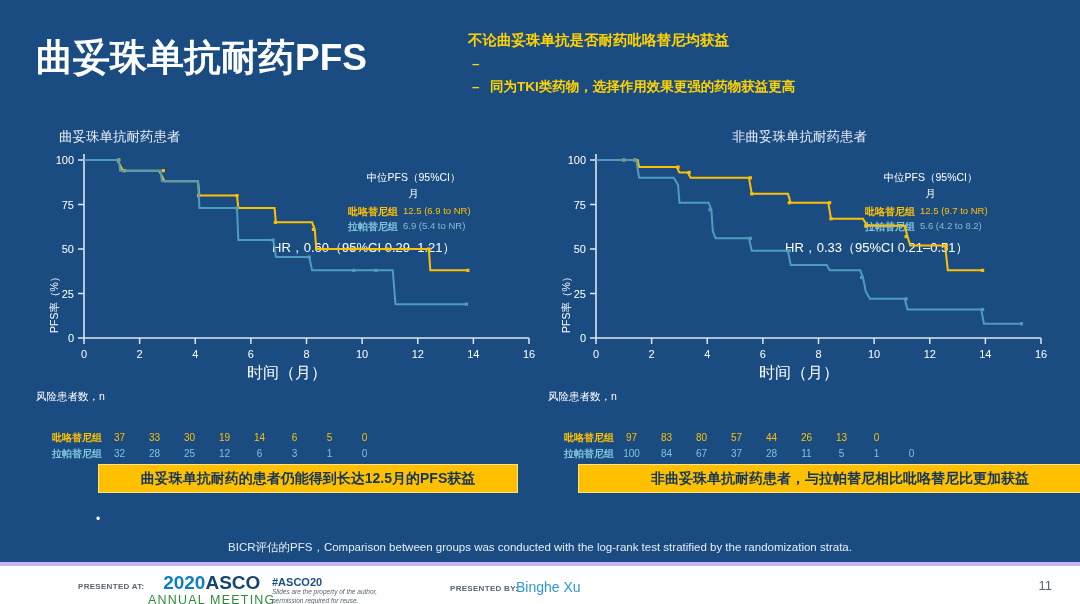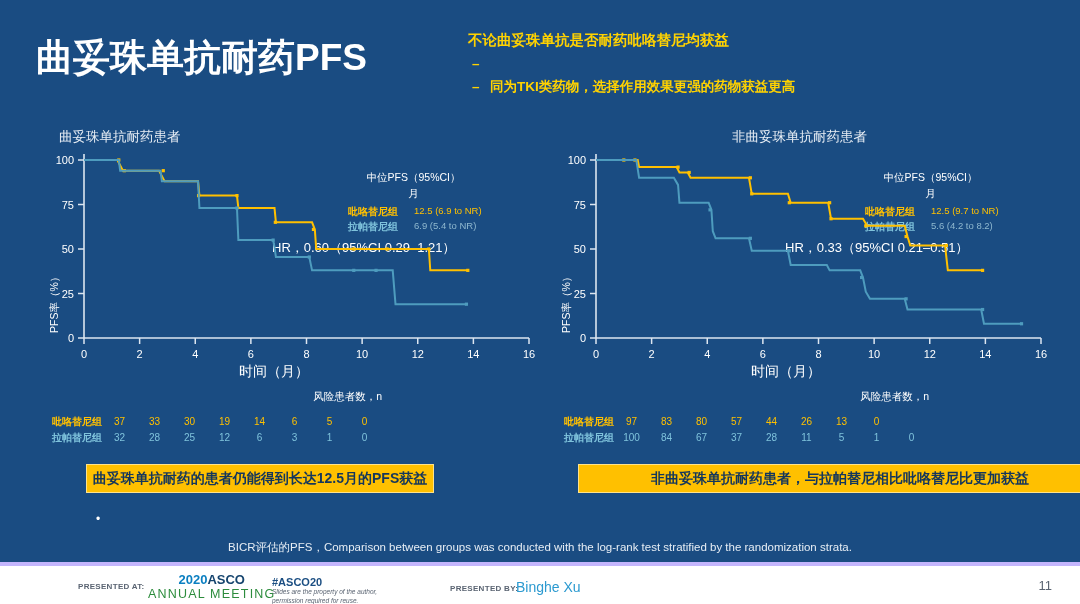--- a/index.html
+++ b/index.html
@@ -35,56 +35,56 @@
     font-weight: normal;
   }
   .panel-left .panel-title { left: 35px; }
   .panel-right .panel-title { left: 196px; }
 
   .legend { position: absolute; font-size: 9.5px; line-height: 1.5; margin-top: 24px; }
   .legend-hdr { color: #FFFFFF; font-size: 10.5px; text-align: center; }
   .legend-rows { margin-top: 2px; }
   .legend-row { display: flex; }
   .legend-name { width: 74px; text-align: right; font-weight: bold; font-size: 10px; }
-  .legend-val { width: 105px; text-align: left; padding-left: 16px; font-size: 9.5px; }
+  .legend-val { width: 105px; text-align: left; padding-left: 5px; font-size: 9.5px; }
   .nm-pyro { color: #FFC000; }
   .nm-lap { color: #7FC3DC; }
   .vl-pyro { color: #FFC000; }
   .vl-lap { color: #8FB8CF; }
   .hr-text { color: #FFFFFF; font-size: 13px; margin-top: 4px; white-space: nowrap; }
 
   svg.km { position: absolute; left: 0; top: 0; }
 
   .axis-title {
-    position: absolute; font-size: 14px; color: #FFFFFF;
+    position: absolute; font-size: 16px; color: #FFFFFF; margin-left: 8px;
   }
   .ylab {
     position: absolute; font-size: 10.5px; color: #FFFFFF;
     transform: rotate(-90deg); transform-origin: left top;
     white-space: nowrap;
   }
 
   
   .risk { position: absolute; font-size: 10px; }
-  .risk-hdr { color: #FFFFFF; font-size: 10.5px; margin-bottom: 10px; text-align: right; }
+  .risk-hdr { color: #FFFFFF; font-size: 10.5px; margin-bottom: 26px; }
   .risk-row { display: flex; align-items: baseline; line-height: 1.55; }
   .risk-label { width: 66px; text-align: right; font-weight: bold; font-size: 10px; }
   .risk-cells { display: flex; }
   .risk-cell { width: 35px; text-align: center; font-size: 10px; }
   .row-pyro .risk-label, .row-pyro .risk-cell { color: #FFC000; }
   .row-lap .risk-label, .row-lap .risk-cell { color: #7FC3DC; }
 
   
   .callout {
     position: absolute; background: #FFC000; color: #14365C;
     font-weight: bold; font-size: 14px;
     display: flex; align-items: center; justify-content: center;
     border: 1.5px solid #FFE28A;
   }
-  .callout-l { left: 86px; top: 464px; width: 348px; height: 29px; }
+  .callout-l { left: 98px; top: 464px; width: 420px; height: 29px; }
   .callout-r { left: 578px; top: 464px; width: 524px; height: 29px; }
 
   
   .bullet-row {
     position: absolute; left: 96px; top: 512px; width: 950px;
     display: flex; font-size: 12.3px; color: #FFFFFF; line-height: 1.3;
   }
   .bullet-dot { width: 18px; flex: 0 0 18px; font-size: 12px; }
   .bullet-strong { font-weight: bold; white-space: nowrap; }
   .footnote {
@@ -95,21 +95,21 @@
   
   .footer {
     position: absolute; left: 0; bottom: 0; width: 1080px; height: 42px;
     background: #FFFFFF; border-top: 4px solid #c4b5fd;
   }
   .f-pres {
     position: absolute; left: 78px; top: 16px;
     font-size: 8px; font-weight: bold; color: #5A6472; letter-spacing: .3px;
   }
   .f-asco { position: absolute; left: 148px; top: 7px; text-align: center; }
-  .f-asco-1 { font-size: 13px; font-weight: bold; color: #0B7FC1; line-height: 1; }
+  .f-asco-1 { font-size: 19px; font-weight: bold; color: #0B7FC1; line-height: 1; }
   .f-asco-1 b { color: #15446E; }
   .f-asco-2 { font-size: 12.5px; color: #2C8C3C; letter-spacing: 1.2px; line-height: 1.3; }
   .f-tag { position: absolute; left: 272px; top: 10px; }
   .f-tag-1 { font-size: 11px; font-weight: bold; color: #1B4E82; }
   .f-tag-2 { font-size: 6.5px; font-style: italic; color: #5A6472; line-height: 1.35; }
   .f-by { position: absolute; left: 450px; top: 18px; font-size: 8px; font-weight: bold; color: #5A6472; letter-spacing: .3px; }
   .f-name { position: absolute; left: 516px; top: 13px; font-size: 14px; color: #2C9AD0; }
   .f-num { position: absolute; right: 28px; top: 12px; font-size: 13px; color: #5A6472; }
 </style>
 </head>

